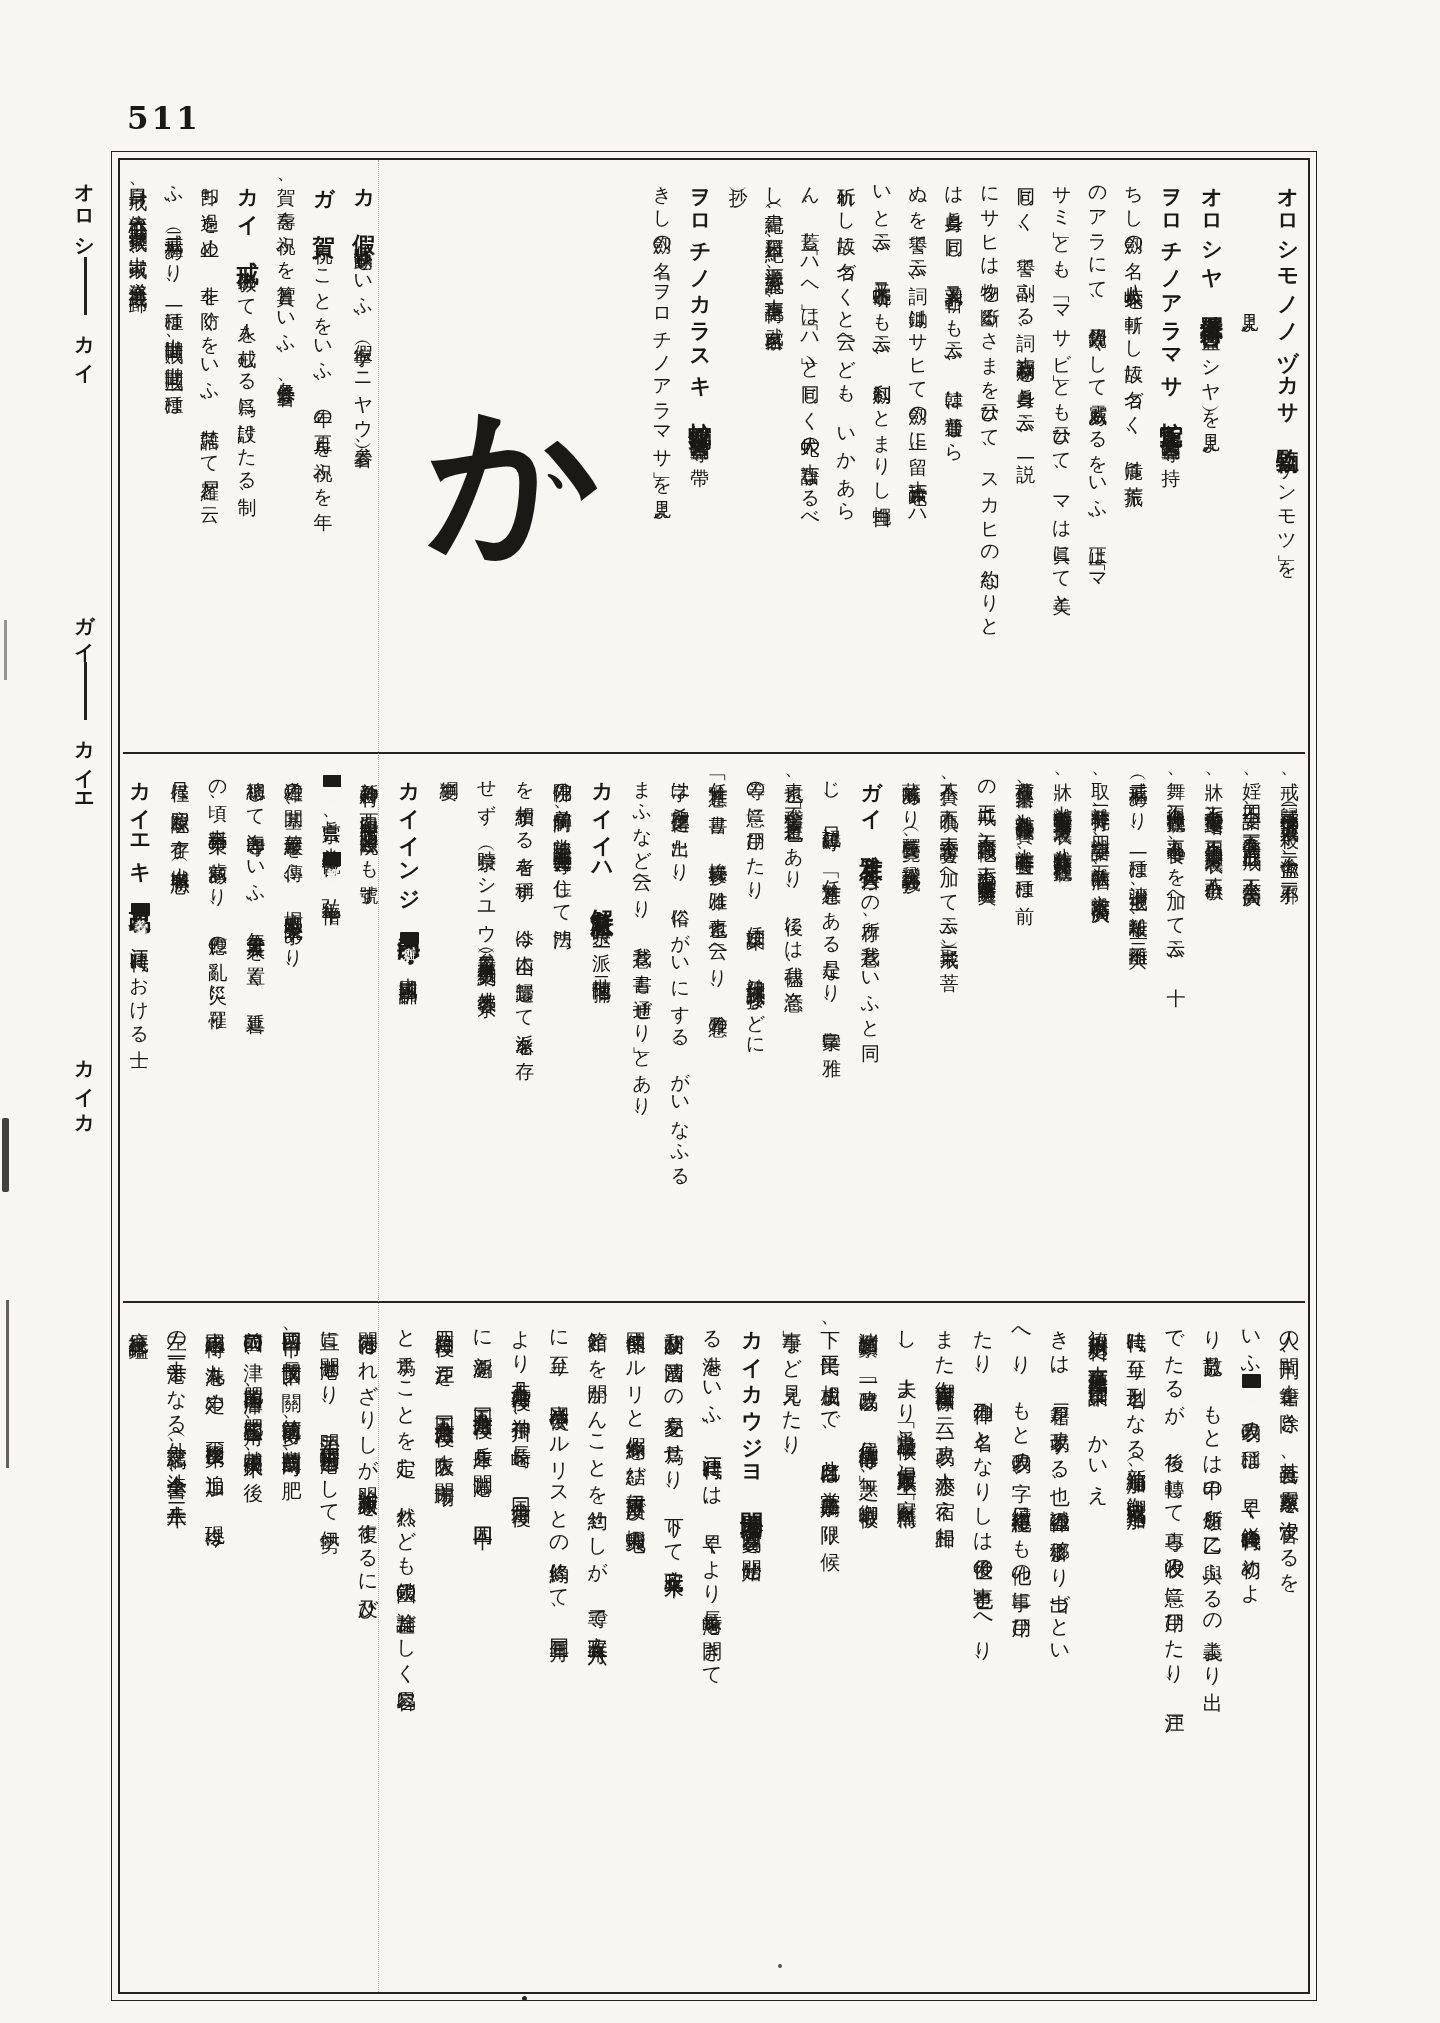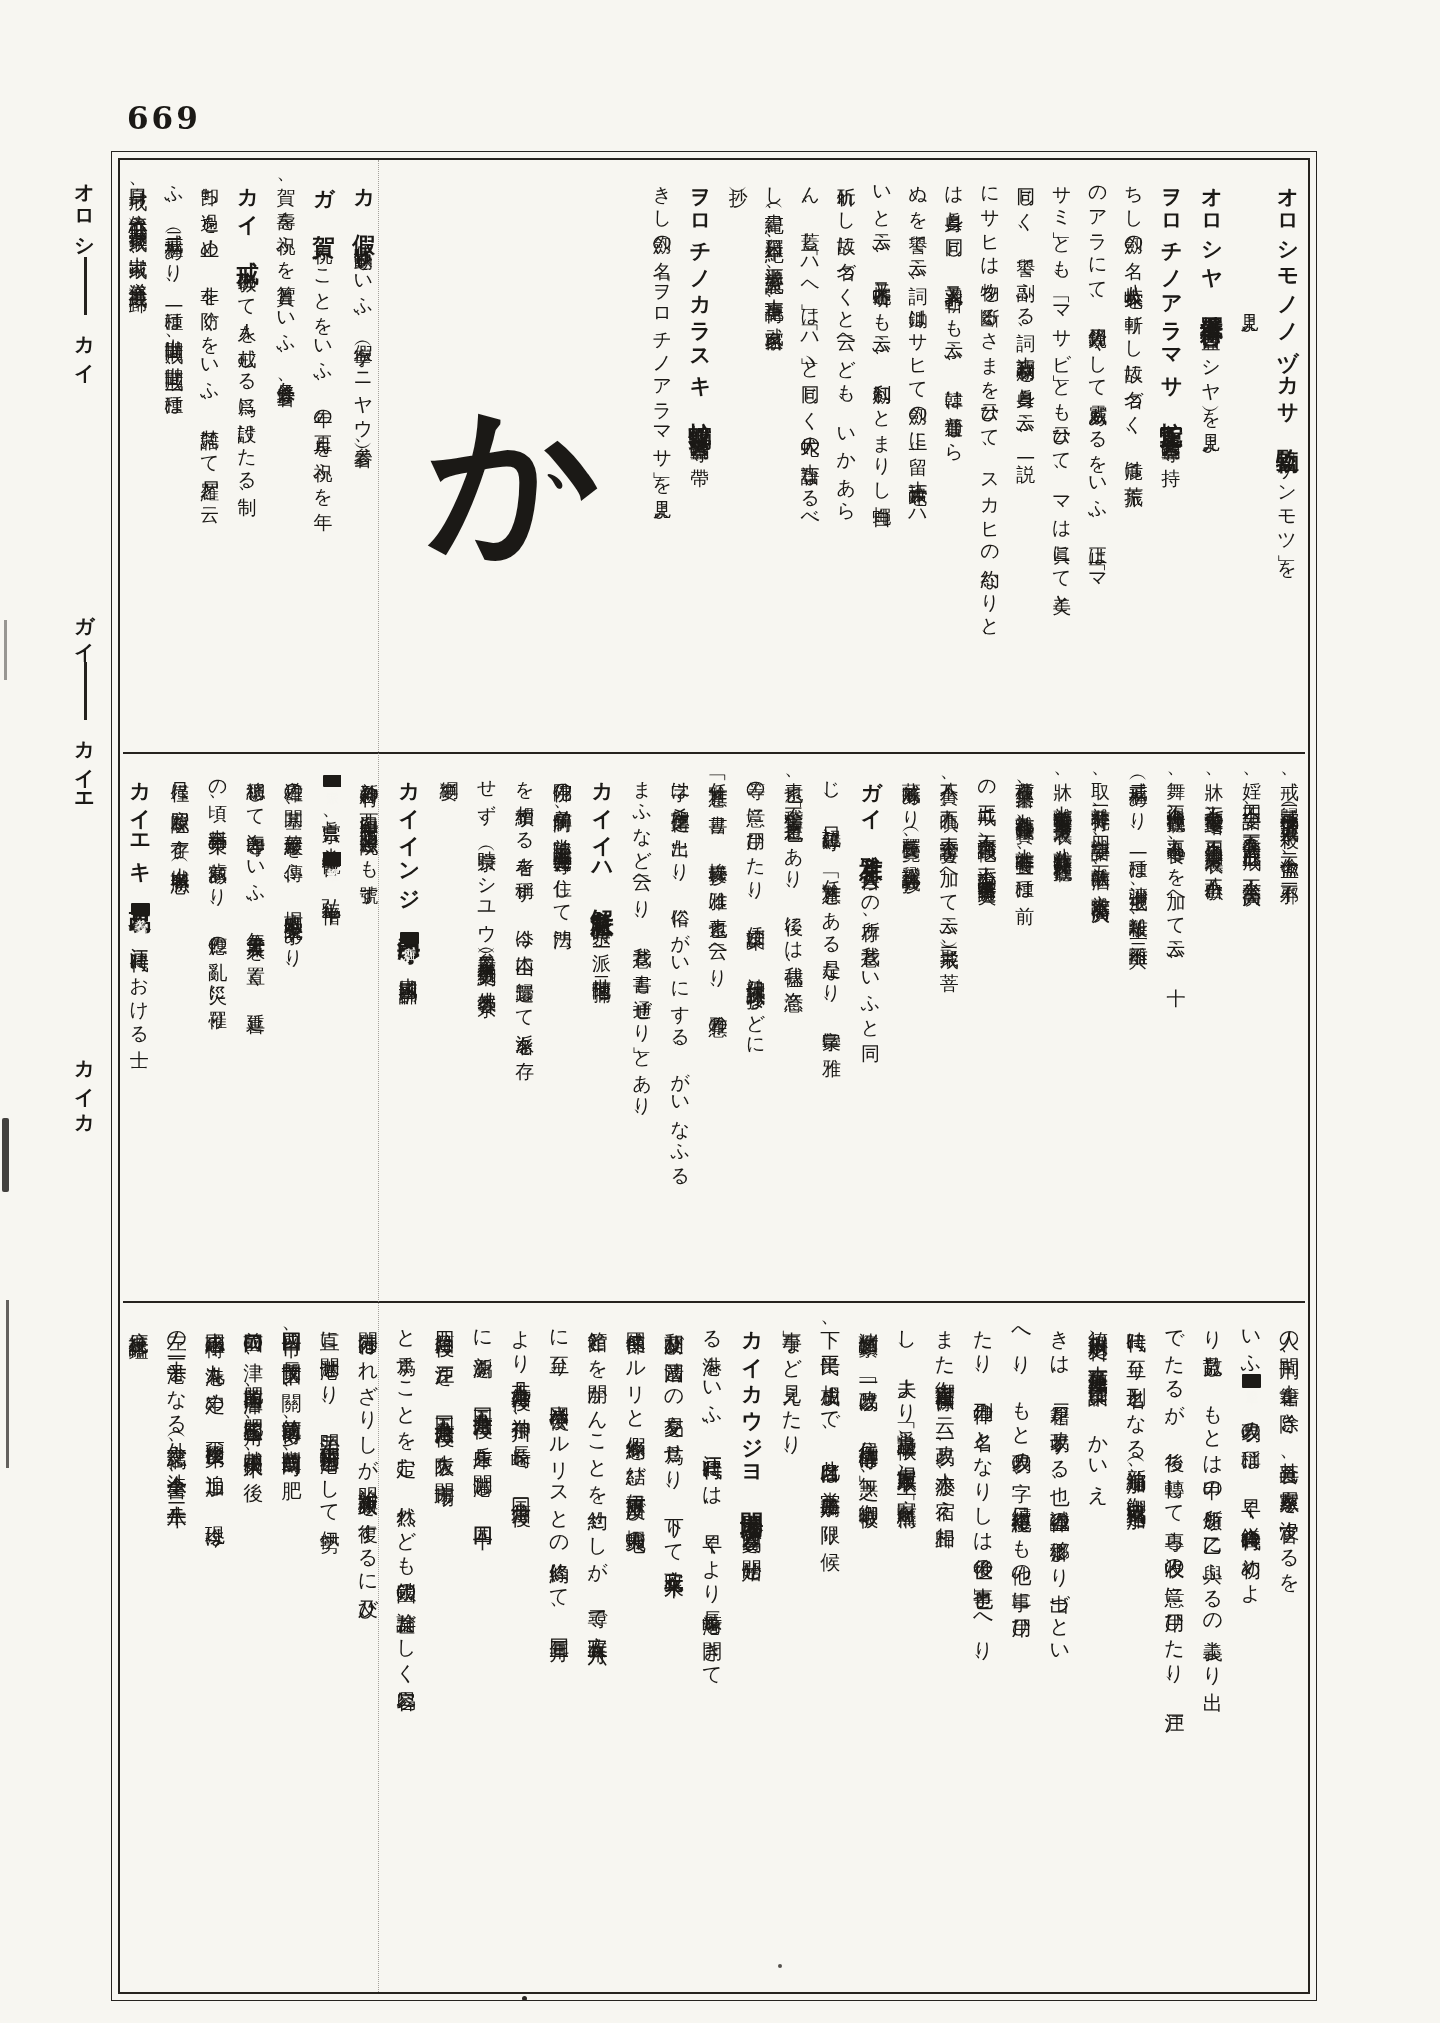--- a/index.html
+++ b/index.html
@@ -78,21 +78,21 @@
   .streak1{left:2px;top:1118px;width:7px;height:74px;opacity:.85;border-radius:2px;}
   .streak2{left:6px;top:1300px;width:3px;height:168px;opacity:.7;}
   .streak3{left:4px;top:620px;width:3px;height:60px;opacity:.45;}
   .speck{position:absolute;background:#2a2723;border-radius:50%;}
   .speck1{left:522px;top:1996px;width:5px;height:5px;}
   .speck2{left:778px;top:1964px;width:4px;height:4px;opacity:.8;}
 </style>
 </head>
 <body>
 
-<div class="pagenum">669</div>
+<div class="pagenum">511</div>
 
 <div class="mlabel mlabel1">
   <span class="vtext">オロシ</span>
   <div class="mdash"></div>
   <span class="vtext">カイ</span>
 </div>
 <div class="mlabel mlabel2">
   <span class="vtext">ガイ</span>
   <div class="mdash"></div>
   <span class="vtext">カイエ</span>

